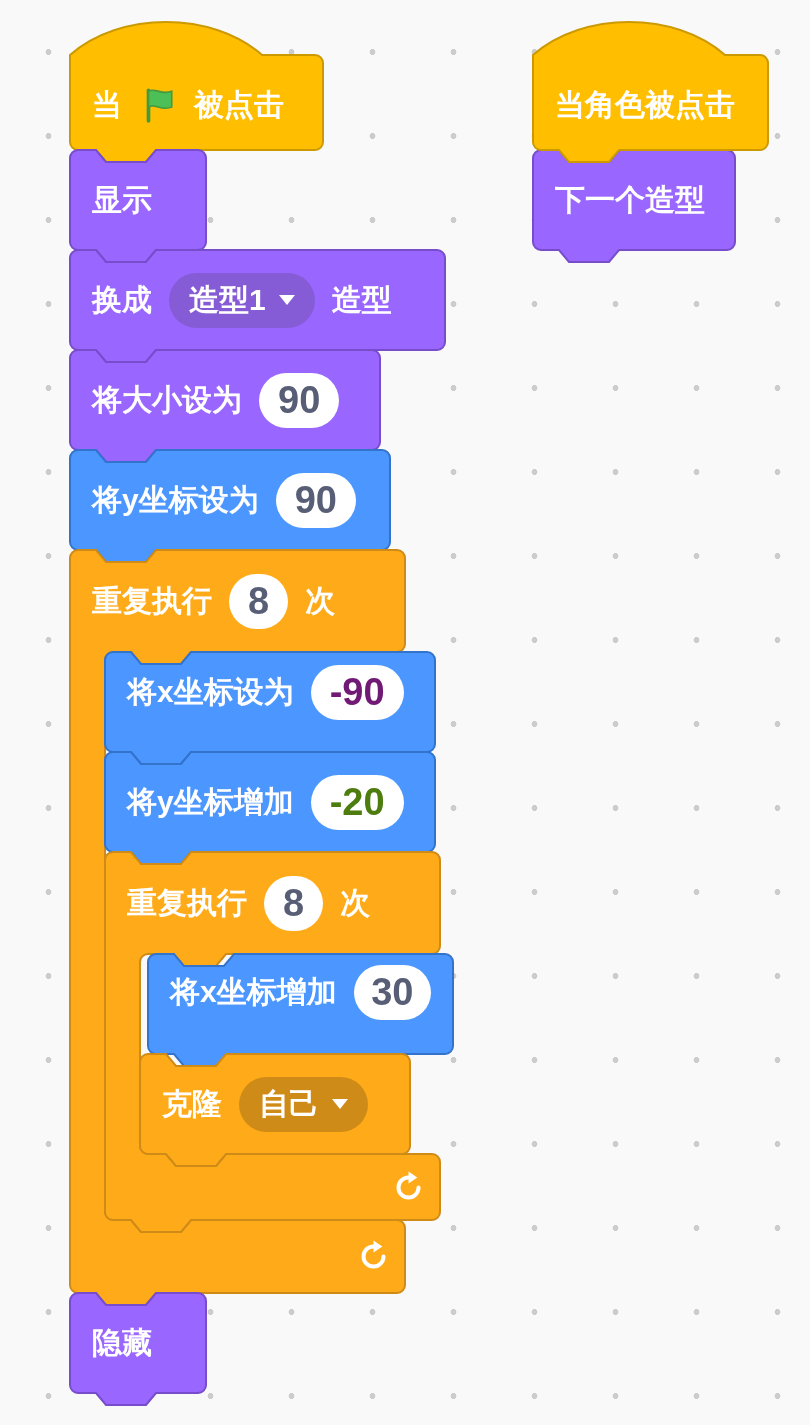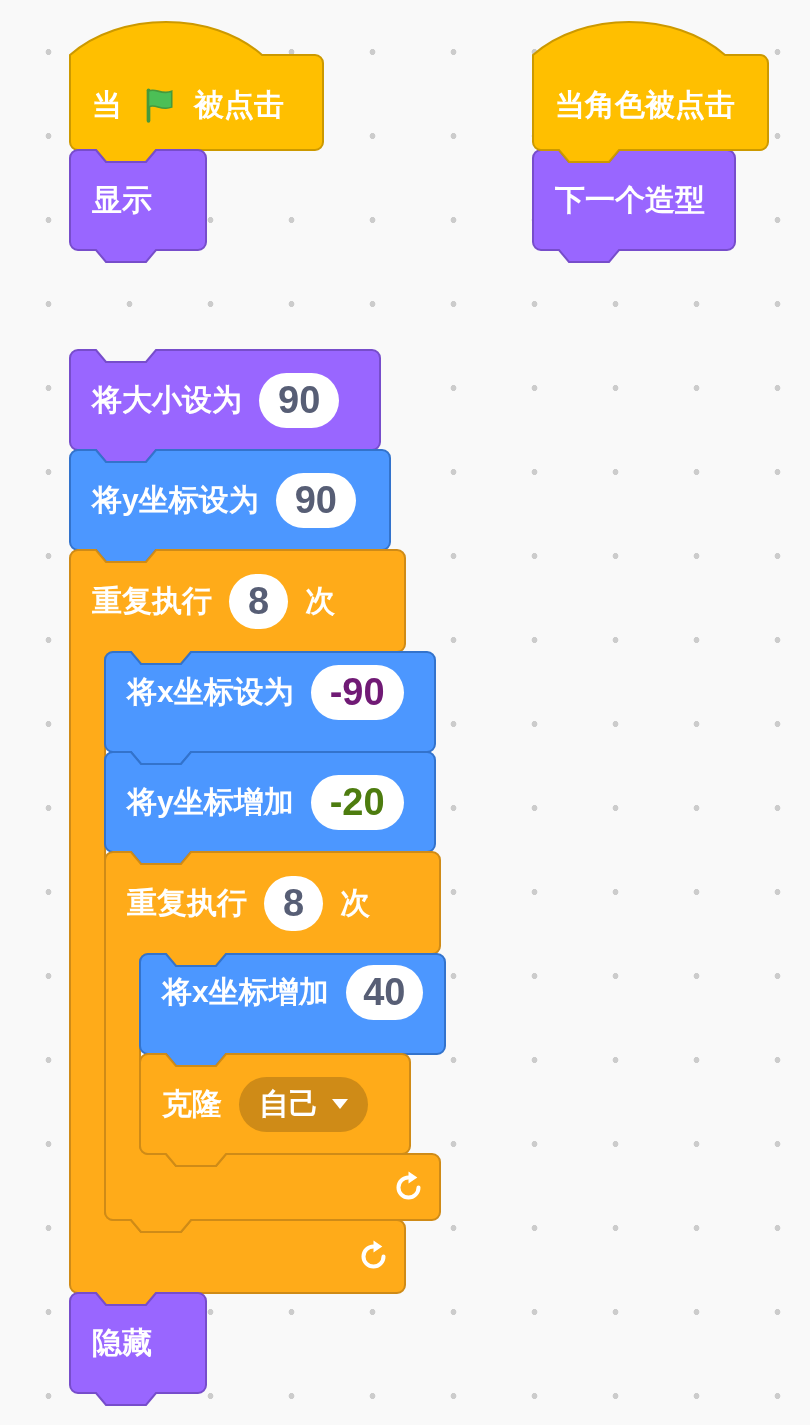--- a/index.html
+++ b/index.html
@@ -41,20 +41,33 @@
 
   <div class="block" style="left: 70px; top: 150px; width: 136px; height: 100px;">
       <svg class="shape" width="140" height="116" viewBox="-2 -2 140 116">
         <path d="M 8 0 H 26 L 36 12 H 76 L 86 0 H 128 A 8 8 0 0 1 136 8 V 92 A 8 8 0 0 1 128 100 H 86 L 76 112 H 36 L 26 100 H 8 A 8 8 0 0 1 0 92 V 8 A 8 8 0 0 1 8 0 Z" fill="#9966FF" stroke="#774DCB" stroke-width="2"></path>
       </svg>
     <div class="row">
       <span>显示</span>
     </div>
   </div>
 
+  <div class="block" style="left: 70px; top: 250px; width: 375px; height: 100px;">
+      <svg class="shape" width="379" height="116" viewBox="-2 -2 379 116">
+        <path d="M 8 0 H 26 L 36 12 H 76 L 86 0 H 367 A 8 8 0 0 1 375 8 V 92 A 8 8 0 0 1 367 100 H 86 L 76 112 H 36 L 26 100 H 8 A 8 8 0 0 1 0 92 V 8 A 8 8 0 0 1 8 0 Z" fill="#9966FF" stroke="#774DCB" stroke-width="2"></path>
+      </svg>
+    <div class="row">
+      <span>换成</span>
+      <span class="dropdown" style="background: rgb(133, 92, 214);">
+        <span>造型1</span>
+        <span class="caret"></span>
+      </span>
+      <span>造型</span>
+    </div>
+  </div>
 
   <div class="block" style="left: 70px; top: 350px; width: 310px; height: 100px;">
       <svg class="shape" width="314" height="116" viewBox="-2 -2 314 116">
         <path d="M 8 0 H 26 L 36 12 H 76 L 86 0 H 302 A 8 8 0 0 1 310 8 V 92 A 8 8 0 0 1 302 100 H 86 L 76 112 H 36 L 26 100 H 8 A 8 8 0 0 1 0 92 V 8 A 8 8 0 0 1 8 0 Z" fill="#9966FF" stroke="#774DCB" stroke-width="2"></path>
       </svg>
     <div class="row">
       <span>将大小设为</span>
       <span class="oval" style="color: rgb(87, 94, 117);">90</span>
     </div>
   </div>
@@ -116,27 +129,27 @@
       <span>次</span>
     </div>
     <div class="cfoot" style="top:302px;height:66px">
       <svg viewBox="0 0 28 28" width="33" height="33">
         <path d="M 22.5 14 A 8.5 8.5 0 1 1 14 5.5" fill="none" stroke="#fff" stroke-width="3.4" stroke-linecap="round"></path>
         <path d="M 14 0.5 L 14 10.5 L 21.5 5.5 Z" fill="#fff"></path>
       </svg>
     </div>
   </div>
 
-  <div class="block" style="left: 140px; top: 954px; width: 305px; height: 76px;">
+  <div class="block" style="left: 148px; top: 954px; width: 305px; height: 76px;">
       <svg class="shape" width="309" height="116" viewBox="-2 -2 309 116">
         <path d="M 8 0 H 26 L 36 12 H 76 L 86 0 H 297 A 8 8 0 0 1 305 8 V 92 A 8 8 0 0 1 297 100 H 86 L 76 112 H 36 L 26 100 H 8 A 8 8 0 0 1 0 92 V 8 A 8 8 0 0 1 8 0 Z" fill="#4C97FF" stroke="#3373CC" stroke-width="2"></path>
       </svg>
     <div class="row">
       <span>将x坐标增加</span>
-      <span class="oval" style="color: rgb(87, 94, 117);">40</span>
+      <span class="oval" style="color: rgb(87, 94, 117);">30</span>
     </div>
   </div>
 
   <div class="block" style="left: 140px; top: 1054px; width: 288px; height: 100px;">
       <svg class="shape" width="274" height="116" viewBox="-2 -2 274 116">
         <path d="M 8 0 H 26 L 36 12 H 76 L 86 0 H 262 A 8 8 0 0 1 270 8 V 92 A 8 8 0 0 1 262 100 H 86 L 76 112 H 36 L 26 100 H 8 A 8 8 0 0 1 0 92 V 8 A 8 8 0 0 1 8 0 Z" fill="#FFAB19" stroke="#CF8B17" stroke-width="2"></path>
       </svg>
     <div class="row">
       <span>克隆</span>
       <span class="dropdown" style="background: rgb(207, 139, 23);">

